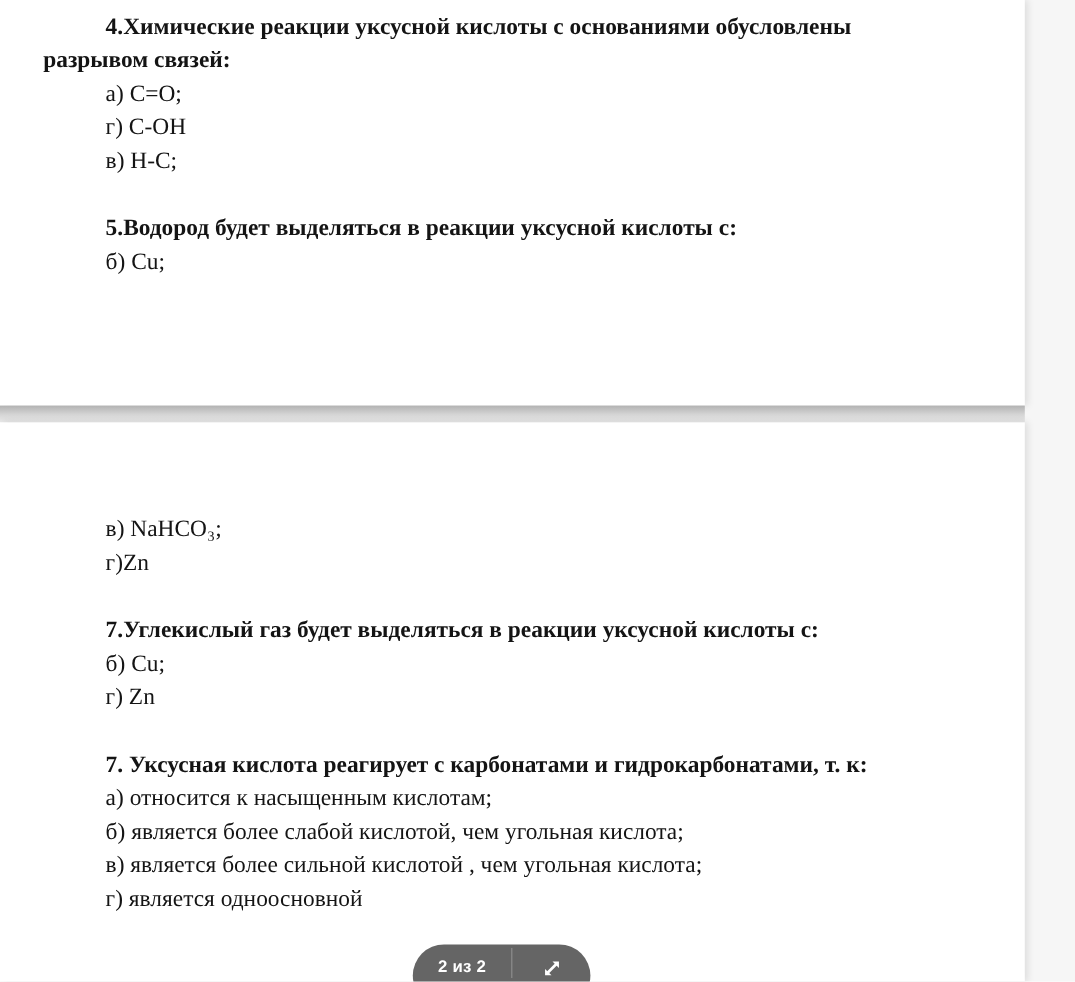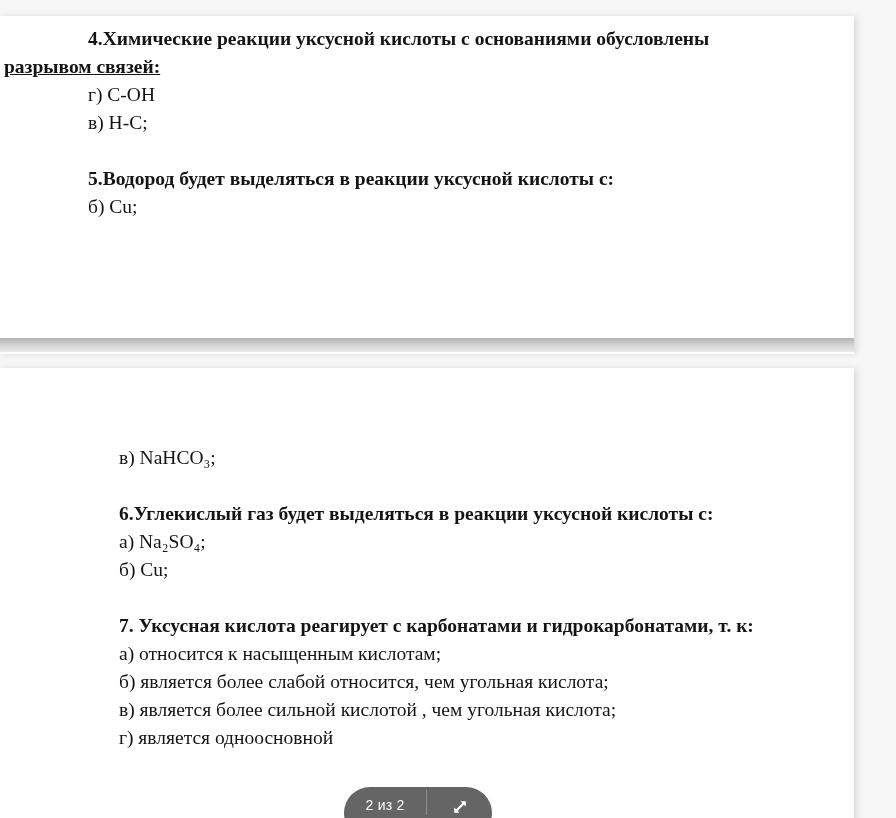--- a/index.html
+++ b/index.html
@@ -17,51 +17,49 @@
   }
 
   
   .page {
     position: absolute;
     left: 0;
     width: 854px;
     background: #ffffff;
     box-shadow: 3px 0 6px rgba(0,0,0,0.10);
     box-sizing: border-box;
-    margin-top: 16px;
   }
   .page-1 {
     top: 0;
     height: 338px;
     padding-top: 9px;
   }
   .page-gap {
     position: absolute;
     top: 338px;
     left: 0;
     width: 854px;
     height: 14px;
     background: linear-gradient(180deg, #b2b2b2 0%, #d6d6d6 55%, #e9e9e9 100%);
   }
   .page-2 {
     top: 352px;
     height: 466px;
     padding-top: 76px;
-    padding-left: 31px;
   }
 
   
   .ln {
     font-size: 19.5px;
     line-height: 28px;
     white-space: pre;
   }
   .ln.bold { font-weight: bold; }
   .ln.opt, .ln.first { padding-left: 88px; }
-  .ln.hang { padding-left: 4px; text-decoration: underline; }
+  .ln.hang { padding-left: 36px; }
   .ln.blank { height: 28px; }
 
   
   .pill {
     position: absolute;
     left: 344px;
     top: 787px;
     width: 148px;
     height: 52px;
     background: #656565;
@@ -69,21 +67,21 @@
     display: flex;
     align-items: flex-start;
     font-family: "Liberation Sans", "DejaVu Sans", sans-serif;
   }
   .pill-left {
     width: 82px;
     text-align: center;
     padding-top: 10px;
     color: #ffffff;
     font-size: 14px;
-    font-weight: 400;
+    font-weight: 700;
     letter-spacing: 0.2px;
   }
   .pill-divider {
     width: 1px;
     height: 25px;
     margin-top: 3px;
     background: #8d8d8d;
   }
   .pill-right {
     flex: 1;
@@ -92,39 +90,41 @@
     padding-top: 9px;
     cursor: pointer;
   }
 </style>
 </head>
 <body>
 
 <div class="page page-1">
   <div class="ln first bold">4.Химические реакции уксусной кислоты с основаниями обусловлены</div>
   <div class="ln hang bold">разрывом связей:</div>
+  <div class="ln opt">а) C=O;</div>
   <div class="ln opt">г) C-OH</div>
   <div class="ln opt">в) H-C;</div>
   <div class="ln blank"></div>
   <div class="ln first bold">5.Водород будет выделяться в реакции уксусной кислоты с:</div>
   <div class="ln opt">б) Cu;</div>
 </div>
 
 <div class="page-gap"></div>
 
 <div class="page page-2">
   <div class="ln opt">в) NaHCO₃;</div>
+  <div class="ln opt">г)Zn</div>
   <div class="ln blank"></div>
-  <div class="ln first bold">6.Углекислый газ будет выделяться в реакции уксусной кислоты с:</div>
-  <div class="ln opt">а) Na₂SO₄;</div>
+  <div class="ln first bold">7.Углекислый газ будет выделяться в реакции уксусной кислоты с:</div>
   <div class="ln opt">б) Cu;</div>
+  <div class="ln opt">г) Zn</div>
   <div class="ln blank"></div>
   <div class="ln first bold">7. Уксусная кислота реагирует с карбонатами и гидрокарбонатами, т. к:</div>
   <div class="ln opt">а) относится к насыщенным кислотам;</div>
-  <div class="ln opt">б) является более слабой относится, чем угольная кислота;</div>
+  <div class="ln opt">б) является более слабой кислотой, чем угольная кислота;</div>
   <div class="ln opt">в) является более сильной кислотой , чем угольная кислота;</div>
   <div class="ln opt">г) является одноосновной</div>
 </div>
 
 <div class="pill">
   <div class="pill-left">
     <span>2 из 2</span>
   </div>
   <div class="pill-divider"></div>
   <div class="pill-right">

